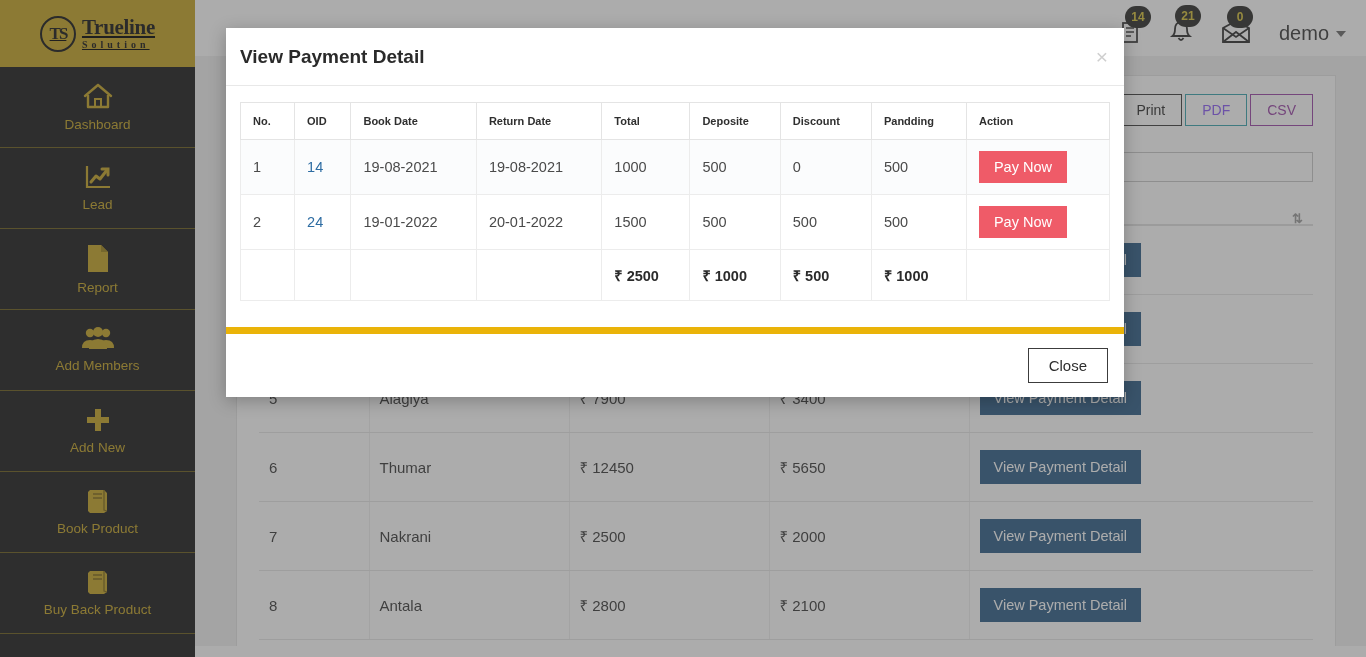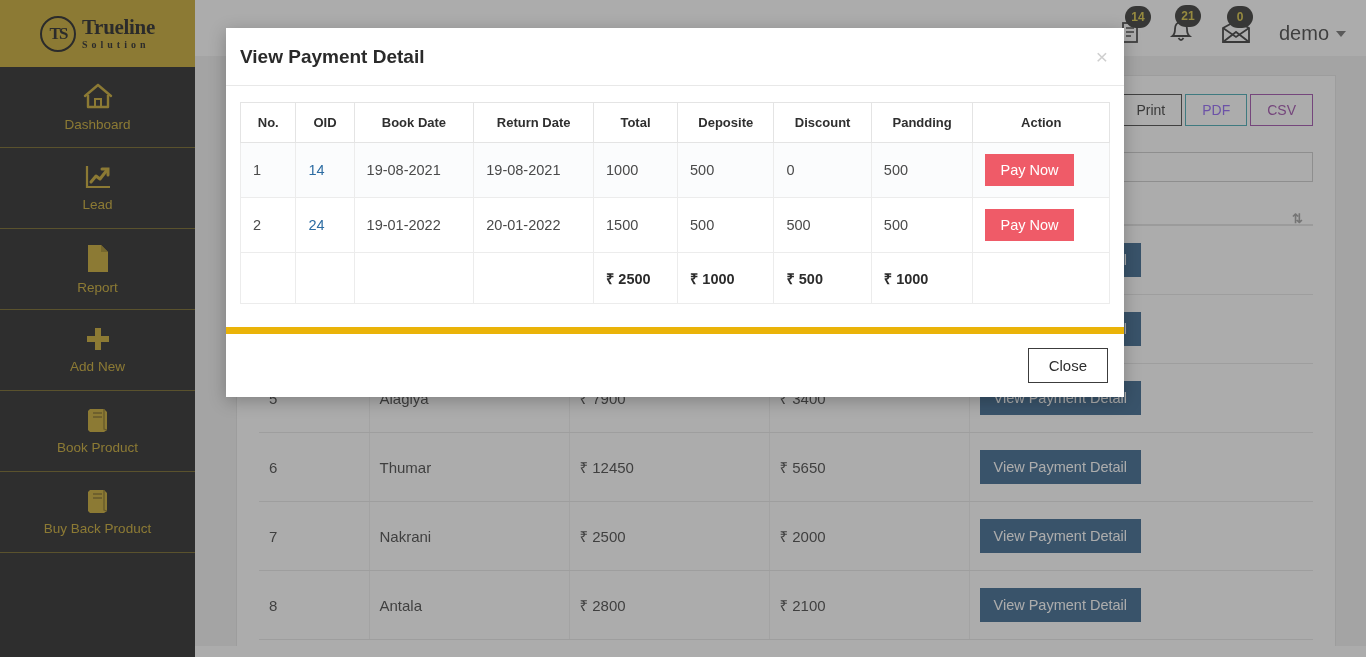--- a/index.html
+++ b/index.html
@@ -16,21 +16,21 @@
     position: absolute; left: 0; top: 0;
     width: 195px; height: 657px;
     background: #1b1b1b;
     z-index: 5;
   }
   .brand {
     height: 67px; width: 195px;
     background: #c5a425;
     display: flex; align-items: center; justify-content: center;
   }
-  .brand-inner { display: flex; align-items: center; gap: 6px; }
+  .brand-inner { display: flex; align-items: center; gap: 6px; text-decoration: underline; }
   .brand-mark {
     width: 36px; height: 36px; border-radius: 50%;
     border: 2.5px solid #141414;
     display: flex; align-items: center; justify-content: center;
     font-size: 17px; font-weight: bold; color: #141414;
     font-family: "Liberation Serif", serif;
     letter-spacing: -2px;
   }
   .brand-text { line-height: 1; }
   .brand-name {
@@ -170,21 +170,21 @@
   .modal-x {
     margin-left: auto; font-size: 21px; color: #cfcfcf;
     cursor: pointer; line-height: 1; font-weight: 300;
   }
   .modal-body { padding: 16px 14px 8px 14px; }
   table.mt {
     width: 100%; border-collapse: collapse;
     border: 1px solid #e4e4e4;
   }
   table.mt th {
-    text-align: center; font-size: 13px; font-weight: bold; color: #2f2f2f;
+    text-align: left; font-size: 11px; font-weight: bold; color: #2f2f2f;
     padding: 12px 12px; border: 1px solid #e4e4e4;
     background: #ffffff;
   }
   table.mt td {
     font-size: 14.5px; color: #4a4a4a;
     padding: 11px 12px; border: 1px solid #ececec;
     height: 51px; vertical-align: middle;
   }
   table.mt tr.odd td { background: #fbfcfd; }
   .oid-link { color: #2d6ca2; }
@@ -251,20 +251,33 @@
     <div class="nav-item">
       <span class="ico">
         <svg width="24" height="29" viewBox="0 0 24 29">
             <path d="M2 1 H15 L22 8 V28 H2 Z" fill="#c5a425"></path>
             <path d="M15 1 V8 H22" fill="#9c8118"></path>
           </svg>
       </span>
       <span class="lbl">Report</span>
     </div>
 
+    <div class="nav-item">
+      <span class="ico">
+        <svg width="34" height="24" viewBox="0 0 34 24">
+            <circle cx="9" cy="6" r="4.2" fill="#c5a425"></circle>
+            <circle cx="25" cy="6" r="4.2" fill="#c5a425"></circle>
+            <circle cx="17" cy="5" r="5" fill="#c5a425"></circle>
+            <path d="M1 21 Q1 13 9 13 Q17 13 17 21 Z" fill="#c5a425"></path>
+            <path d="M17 21 Q17 13 25 13 Q33 13 33 21 Z" fill="#c5a425"></path>
+            <path d="M8 22 Q8 12 17 12 Q26 12 26 22 Z" fill="#c5a425"></path>
+          </svg>
+      </span>
+      <span class="lbl">Add Members</span>
+    </div>
 
     <div class="nav-item">
       <span class="ico">
         <svg width="26" height="26" viewBox="0 0 26 26">
             <path d="M10 2 H16 V10 H24 V16 H16 V24 H10 V16 H2 V10 H10 Z" fill="#c5a425"></path>
           </svg>
       </span>
       <span class="lbl">Add New</span>
     </div>
 

